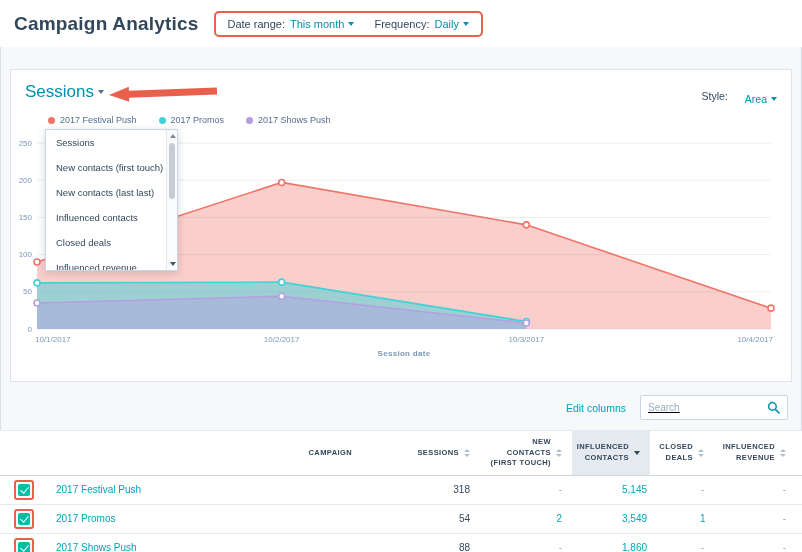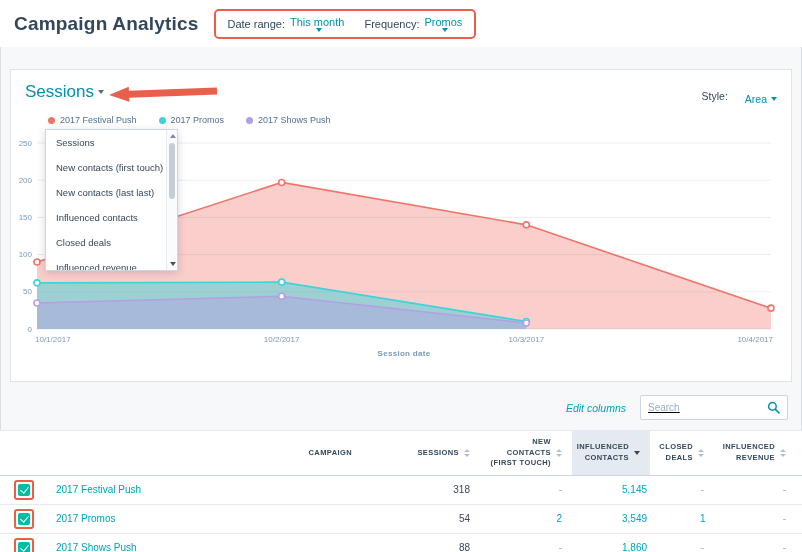--- a/index.html
+++ b/index.html
@@ -17,21 +17,21 @@
     --metric-link: #0091ae;
     --annot: #e8604c;
     --checkbox: #00bda5;
     --sortbg: #e5eaf0;
   }
   
   .top-header { background:#fff; height:47px; display:flex; align-items:center; padding:0 14px; gap:15px; }
   .page-title { font-size:19px; font-weight:bold; color:var(--heading); letter-spacing:.2px; }
   .filter-annotation { display:flex; align-items:center; gap:20px; border:2px solid var(--annot); border-radius:5px; padding:5px 12px; background:#fff; }
   .filter-group { display:flex; align-items:center; gap:5px; font-size:11px; color:var(--heading); }
-  .filter-value { color:var(--metric-link); display:inline-flex; align-items:center; cursor:pointer;flex-direction:column; }
+  .filter-value { color:var(--metric-link); display:inline-flex; align-items:center; cursor:pointer; }
   .caret { display:inline-block; width:0; height:0; border-left:3.5px solid transparent; border-right:3.5px solid transparent; border-top:4px solid currentColor; margin-left:4px; }
   .caret.dark { color:#506e91; border-top-width:4px; }
   
   .chart-card { position:relative; margin:22px 10px 0; background:#fff; border:1px solid #dfe3eb; padding:12px 14px 8px; height:313px; }
   .card-title-row { display:flex; align-items:flex-start; }
   .metric-select { display:inline-flex; align-items:center; cursor:pointer; }
   .metric-title { font-size:17px; color:var(--metric-link); }
   .style-select { margin-left:auto; display:flex; align-items:center; gap:17px; font-size:10.5px; color:var(--heading); margin-top:4px; }
   .style-value { color:var(--metric-link); display:inline-flex; align-items:center; cursor:pointer;margin-top:7px; }
   .chart-legend { display:flex; gap:22px; margin:10px 0 0 23px; font-size:9px; color:#516f90; align-items:center; }
@@ -47,21 +47,21 @@
   .dd-item { font-size:9.5px; color:#33475b; padding:7px 10px; white-space:nowrap; cursor:pointer; }
   .dd-scrollbar { position:absolute; top:0; right:0; bottom:0; width:11px; background:#fafbfc; border-left:1px solid #e5eaf0; }
   .dd-thumb { position:absolute; top:13px; left:2px; width:6px; height:56px; background:#c7cdd4; border-radius:3px; }
   .dd-arrow { position:absolute; left:2.5px; width:0; height:0; border-left:3px solid transparent; border-right:3px solid transparent; }
   .dd-arrow.up { top:4px; border-bottom:4px solid #7c8a99; }
   .dd-arrow.down { bottom:4px; border-top:4px solid #44505c; }
   
   .annot-arrow { position:absolute; left:96px; top:14px; z-index:11; transform:rotate(-2deg); }
   
   .table-toolbar { display:flex; justify-content:flex-end; align-items:center; gap:14px; margin:13px 14px 0; }
-  .edit-columns { color:var(--link); font-size:10.5px; cursor:pointer;font-style:italic; }
+  .edit-columns { color:var(--link); font-size:10.5px; cursor:pointer; }
   .search-box { display:flex; align-items:center; width:148px; height:25px; background:#fff; border:1px solid #cbd6e2; border-radius:2px; padding:0 7px;text-decoration:underline; }
   .search-input { border:none; outline:none; flex:1; min-width:0; font-size:10px; color:#33475b; font-family:"Liberation Sans", sans-serif; background:transparent; }
   .search-input::placeholder { color:#99acc2; }
   
   .campaign-table { width:100%; border-collapse:collapse; background:#fff; margin-top:10px; table-layout:fixed; }
   thead th { border-top:1px solid #e5eaf0; border-bottom:1px solid #cbd6e2; padding:6px 10px; vertical-align:middle; }
   th.sorted { background:var(--sortbg); }
   .th-inner { display:flex; align-items:center; gap:5px;justify-content:flex-end; }
   .th-inner.right { justify-content:flex-end; }
   .th-label { font-size:7.5px; font-weight:bold; color:#33475b; letter-spacing:.4px; line-height:1.4; }
@@ -92,21 +92,21 @@
     <div class="filter-group">
       <span>Date range:</span>
       <span class="filter-value">
         <span>This month</span>
         <i class="caret"></i>
       </span>
     </div>
     <div class="filter-group">
       <span>Frequency:</span>
       <span class="filter-value">
-        <span>Promos</span>
+        <span>Daily</span>
         <i class="caret"></i>
       </span>
     </div>
   </div>
 </div>
 
 <div class="chart-card">
   <div class="card-title-row">
     <span class="metric-select">
       <span class="metric-title">Sessions</span>

